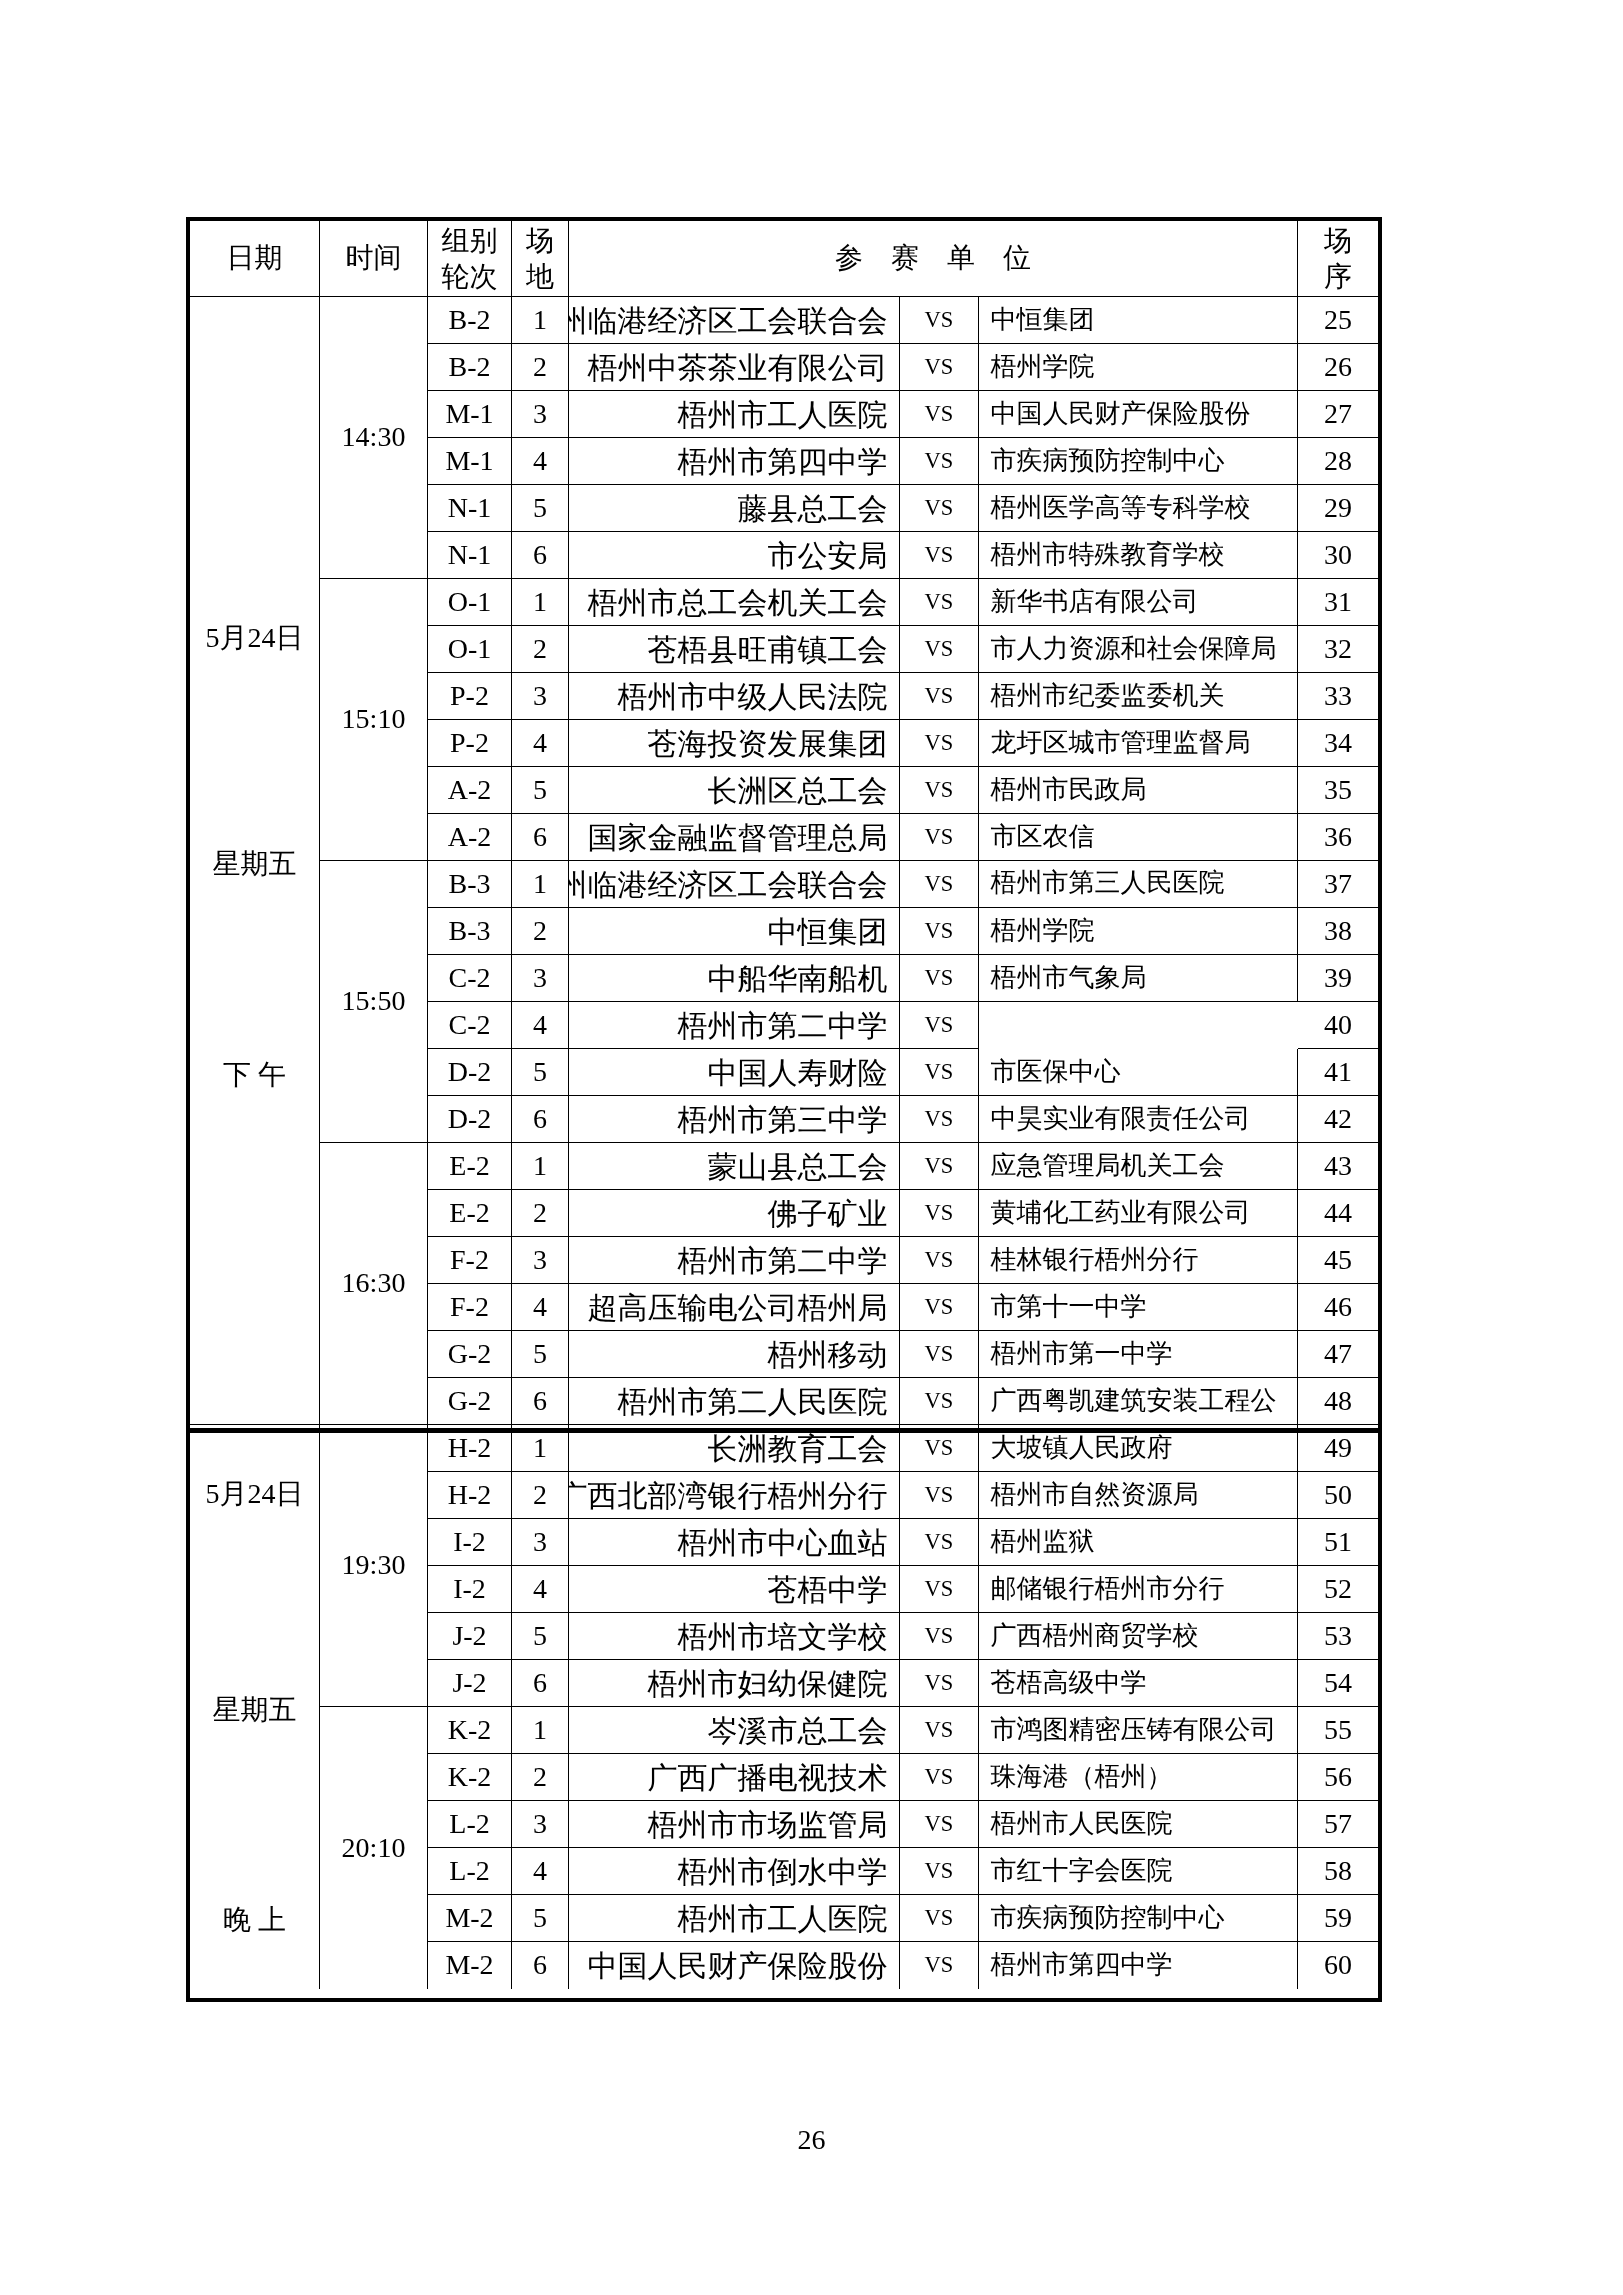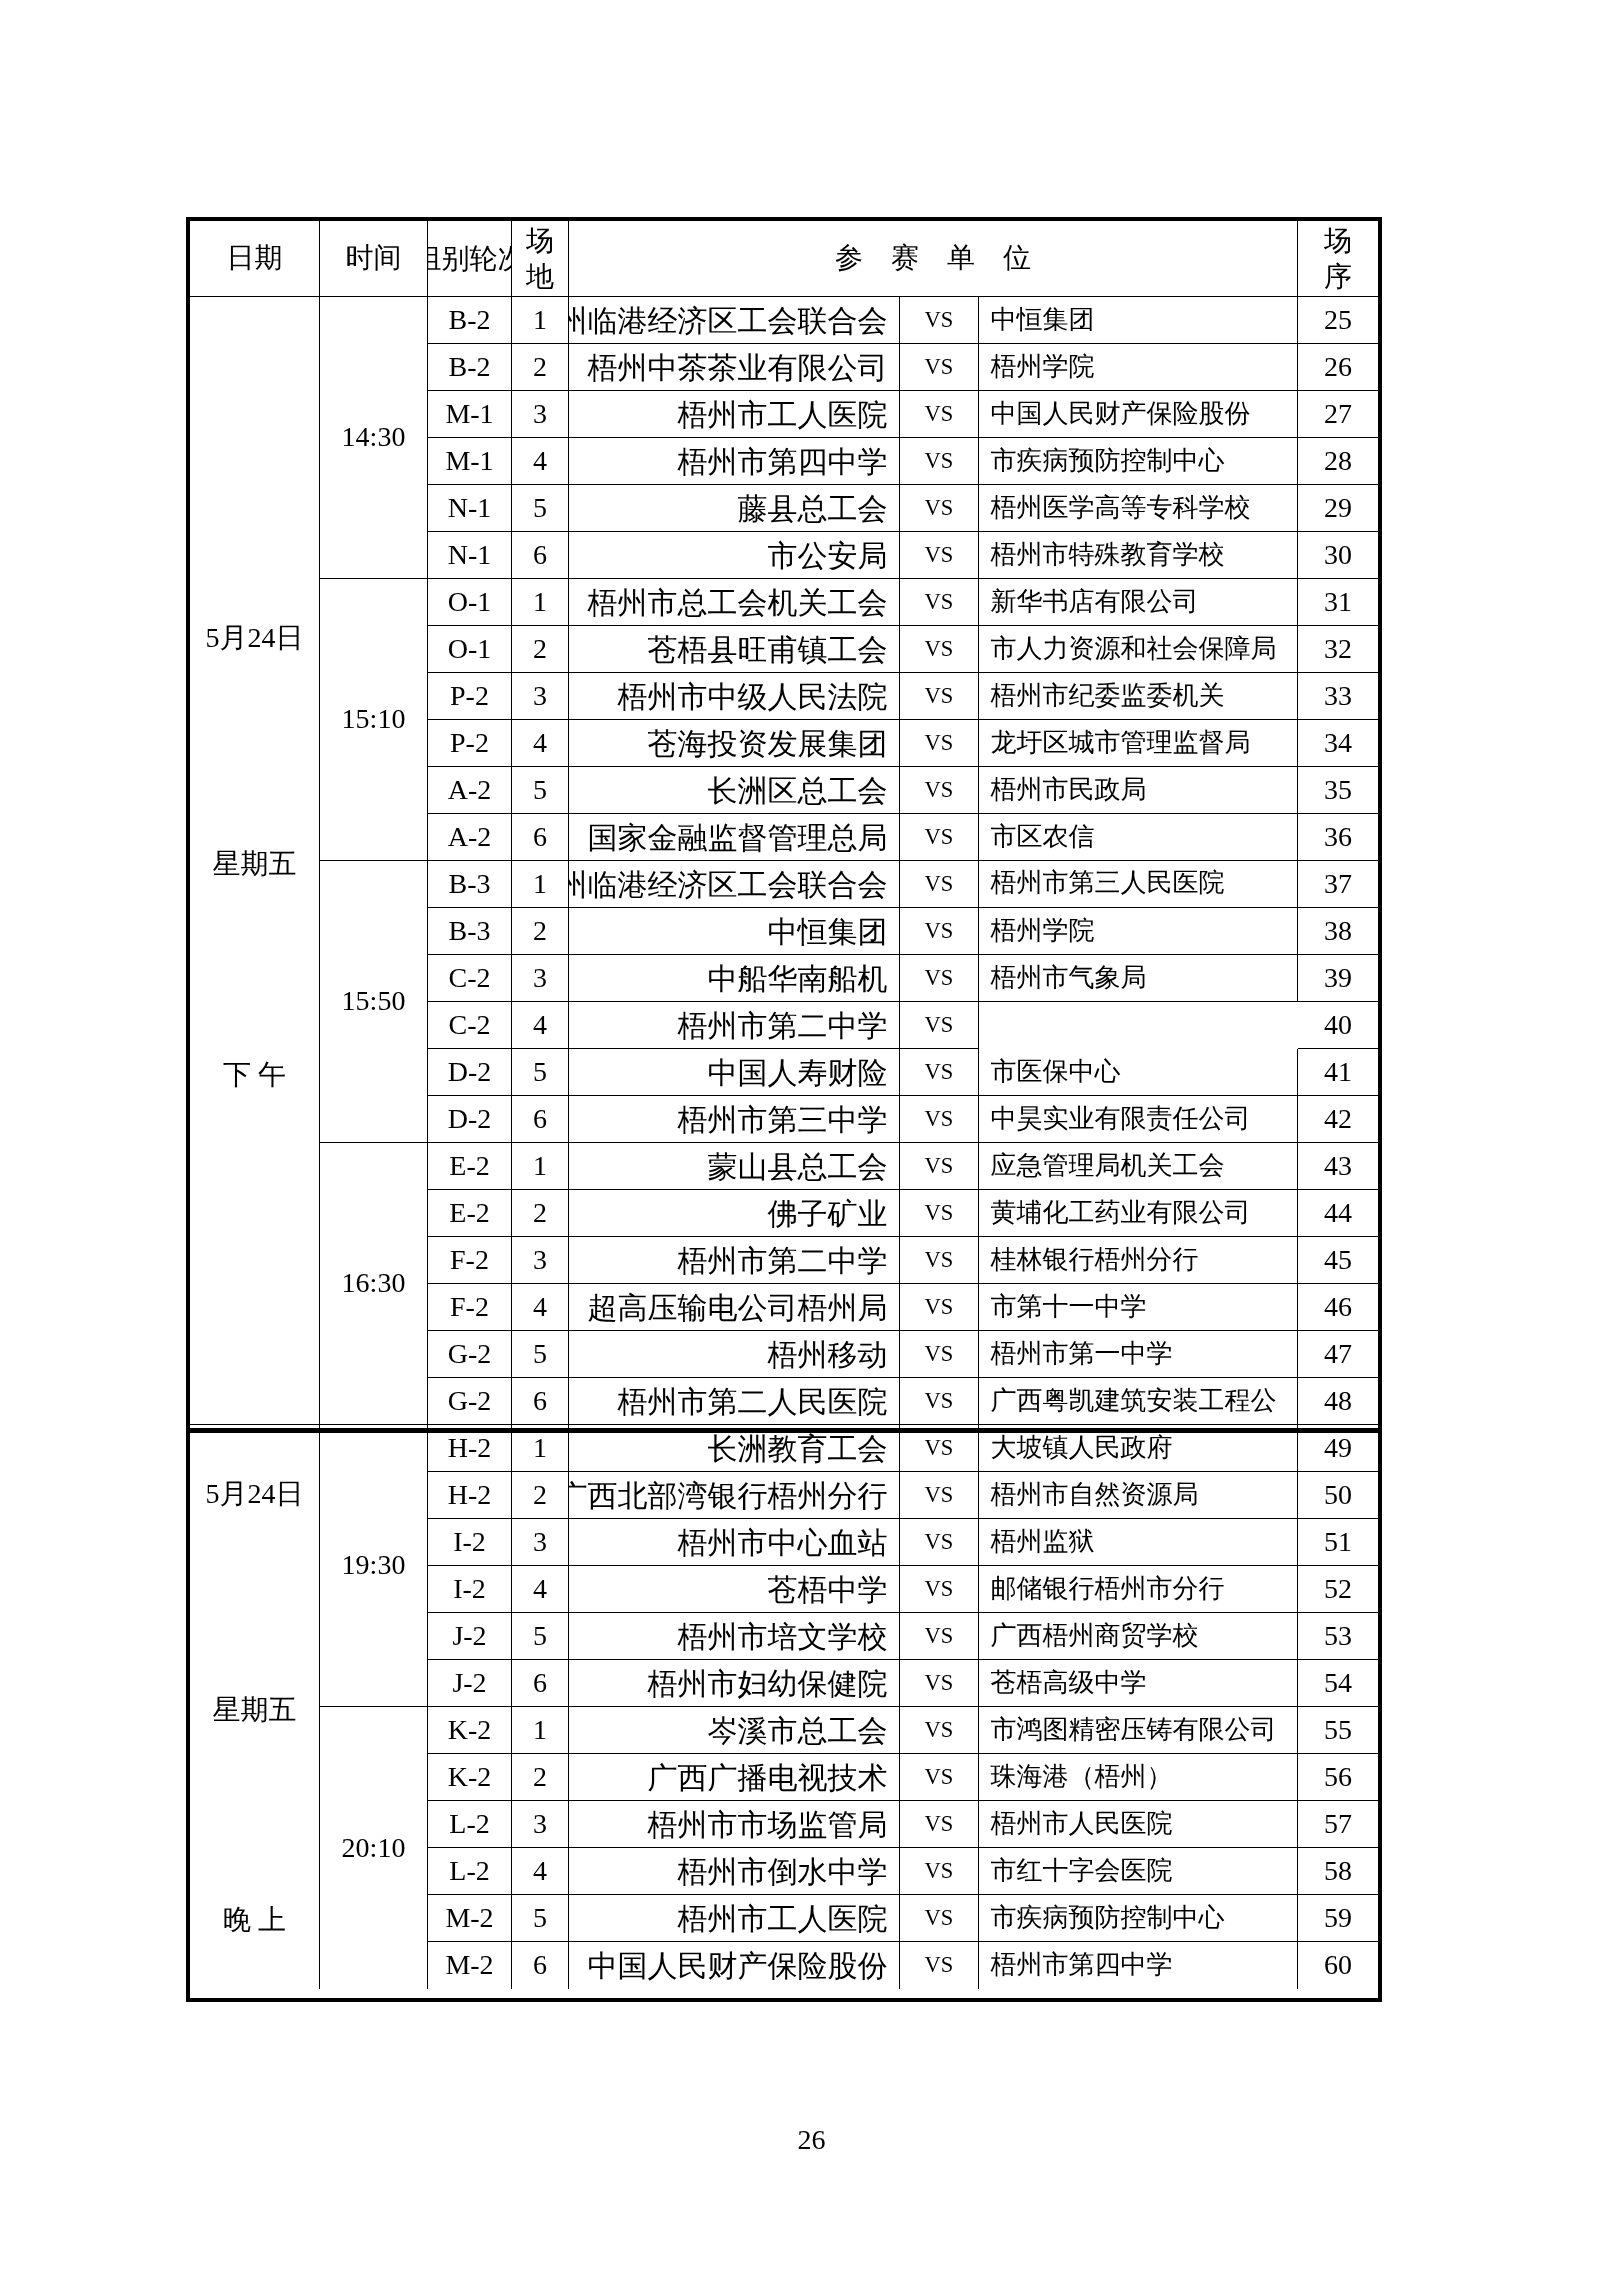--- a/index.html
+++ b/index.html
@@ -22,21 +22,21 @@
     box-sizing:border-box;
     display:flex;align-items:center;justify-content:center;
     font-size:28px;line-height:1.1;
     overflow:hidden;white-space:pre;
   }
   .no-r{border-right:none;}
   .no-b{border-bottom:none;}
   
   .h-date{grid-column:1;grid-row:1;}
   .h-time{grid-column:2;grid-row:1;}
-  .h-group{grid-column:3;grid-row:1;flex-direction:row;line-height:36px;}
+  .h-group{grid-column:3;grid-row:1;flex-direction:column;line-height:36px;}
   .h-venue{grid-column:4;grid-row:1;flex-direction:column;line-height:36px;}
   .h-teams{grid-column:5 / span 3;grid-row:1;letter-spacing:1em;padding-left:1em;}
   .h-order{grid-column:8;grid-row:1;border-right:none;flex-direction:column;line-height:36px;}
   
   .date-cell{position:relative;}
   .dline{position:absolute;left:0;right:0;text-align:center;transform:translateY(-50%);white-space:pre;}
   .s1l0{top:30.3%;} .s1l1{top:50.3%;} .s1l2{top:69%;}
   .s2l0{top:12.2%;} .s2l1{top:50.6%;} .s2l2{top:87.7%;}
   
   .team1-cell{justify-content:flex-end;padding-right:11.6px;font-size:30px;}

